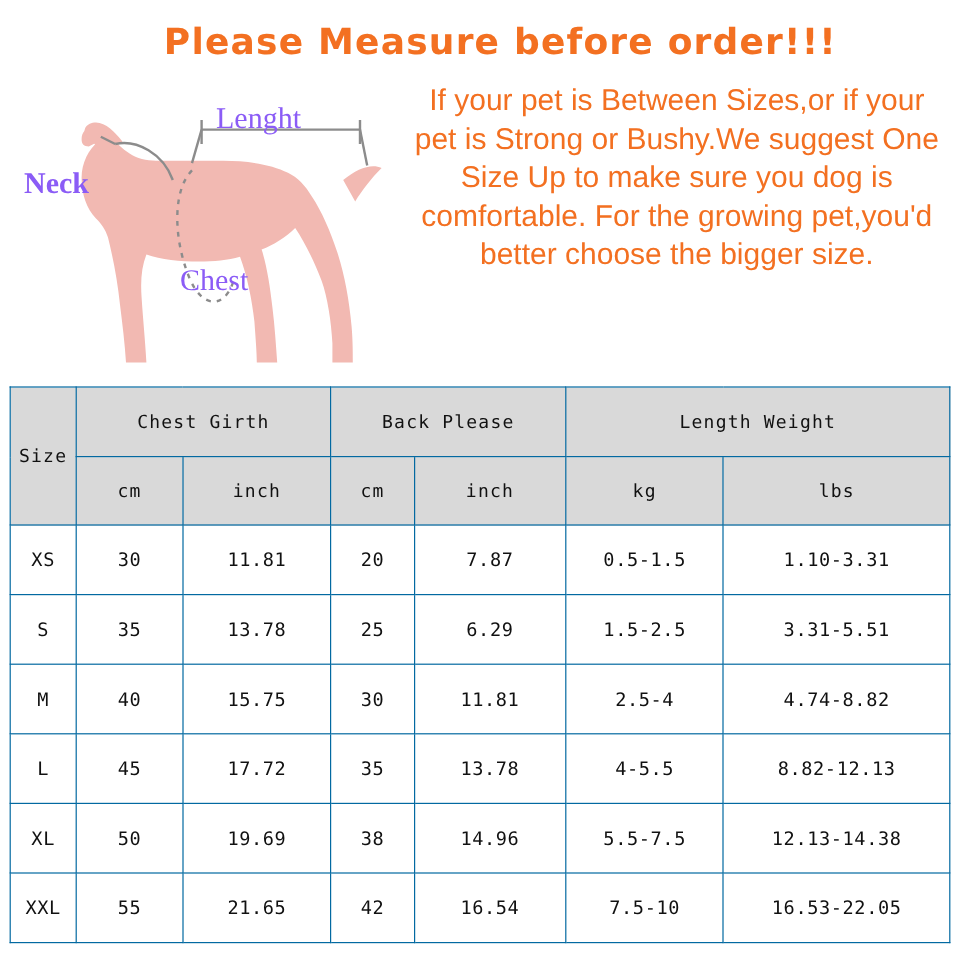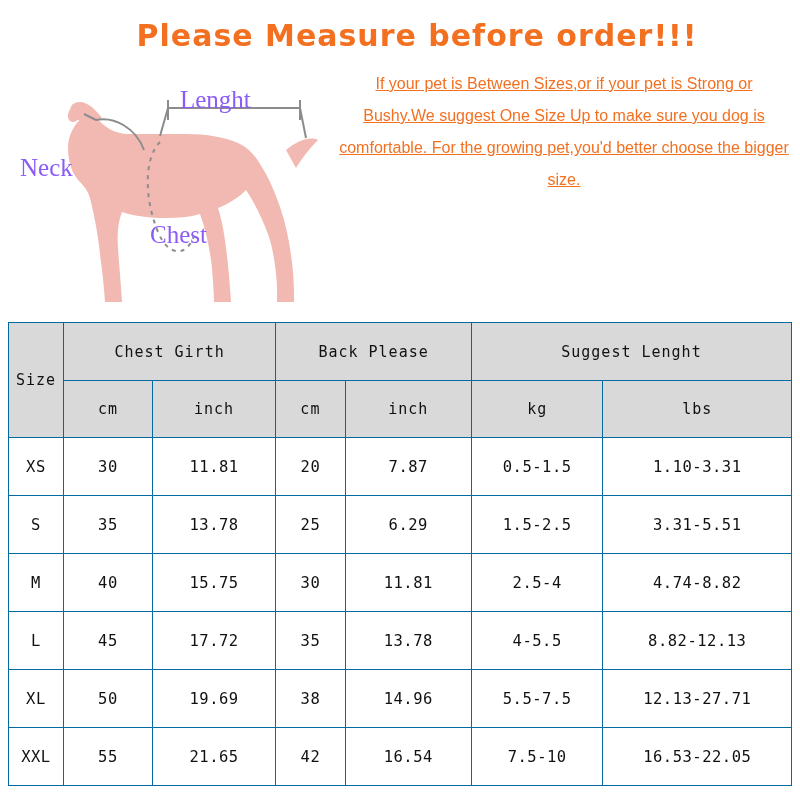--- a/index.html
+++ b/index.html
@@ -45,35 +45,34 @@
     height: 255px;
   }
   .illus svg { display:block; }
   .illus-label {
     position: absolute;
     font-family: "Liberation Serif", serif;
     font-size: 25px;
     color: #8b5cf6;
   }
   .lbl-lenght { left: 170px; top: 28px; }
-  .lbl-neck   { left: 10px;  top: 96px; }
+  .lbl-neck   { left: 10px;  top: 82px; font-weight: bold; }
   .lbl-chest  { left: 140px; top: 163px; }
 
   
   .intro {
     position: absolute;
     left: 338px;
     top: 68px;
     width: 452px;
     text-align: center;
     color: #f37021;
-    font-size: 16px;
+    font-size: 25px;
     line-height: 32px;
     font-family: "Liberation Sans", sans-serif;
-    text-decoration: underline;
   }
 
   
   table.size-table {
     position: absolute;
     left: 8px;
     top: 322px;
     width: 784px;
     border-collapse: collapse;
     font-family: "DejaVu Sans Mono", monospace;
@@ -179,21 +178,21 @@
         <col class="col-c">
         <col class="col-d">
         <col class="col-e">
         <col class="col-f">
     </colgroup>
     <tbody>
       <tr class="grp-row">
         <td class="hdr hdr-size" rowspan="2">Size</td>
         <td class="hdr" colspan="2">Chest Girth</td>
         <td class="hdr" colspan="2">Back Please</td>
-        <td class="hdr" colspan="2">Suggest Lenght</td>
+        <td class="hdr" colspan="2">Length Weight</td>
       </tr>
       <tr class="unit-row">
         <td class="hdr">cm</td>
         <td class="hdr">inch</td>
         <td class="hdr">cm</td>
         <td class="hdr">inch</td>
         <td class="hdr">kg</td>
         <td class="hdr">lbs</td>
       </tr>
 
@@ -233,21 +232,21 @@
         <td>4-5.5</td>
         <td>8.82-12.13</td>
       </tr>
       <tr class="data-row">
         <td class="size-cell">XL</td>
         <td>50</td>
         <td>19.69</td>
         <td>38</td>
         <td>14.96</td>
         <td>5.5-7.5</td>
-        <td>12.13-27.71</td>
+        <td>12.13-14.38</td>
       </tr>
       <tr class="data-row">
         <td class="size-cell">XXL</td>
         <td>55</td>
         <td>21.65</td>
         <td>42</td>
         <td>16.54</td>
         <td>7.5-10</td>
         <td>16.53-22.05</td>
       </tr>

